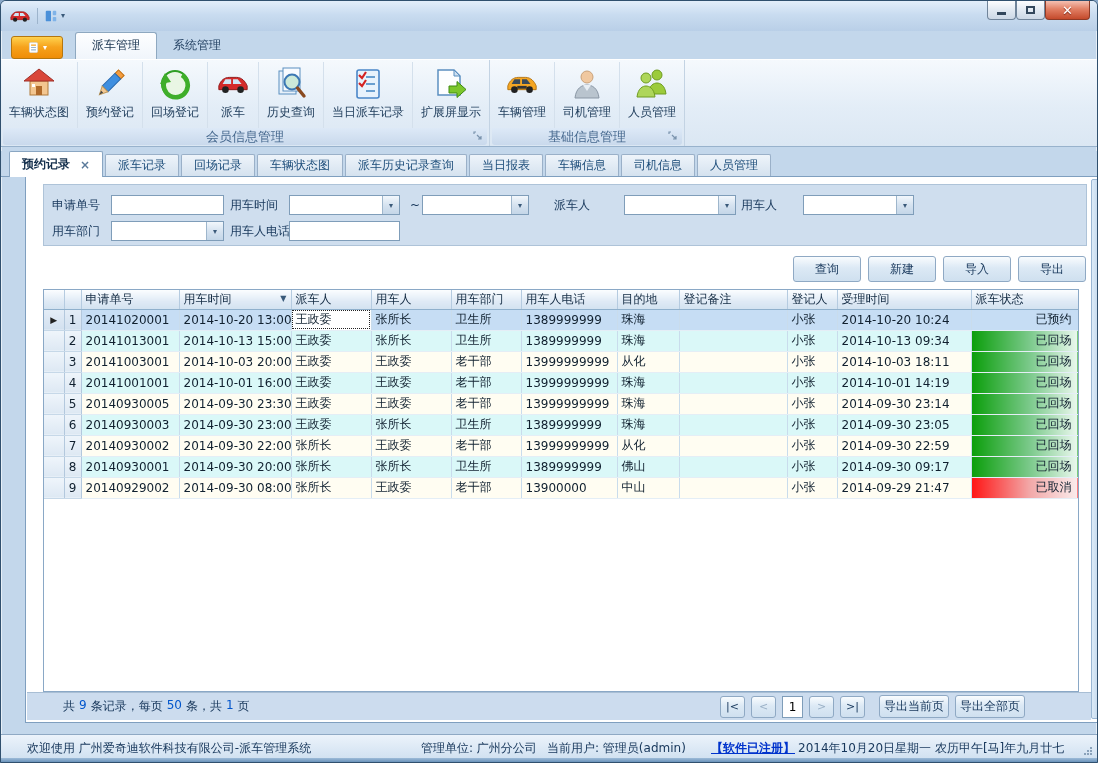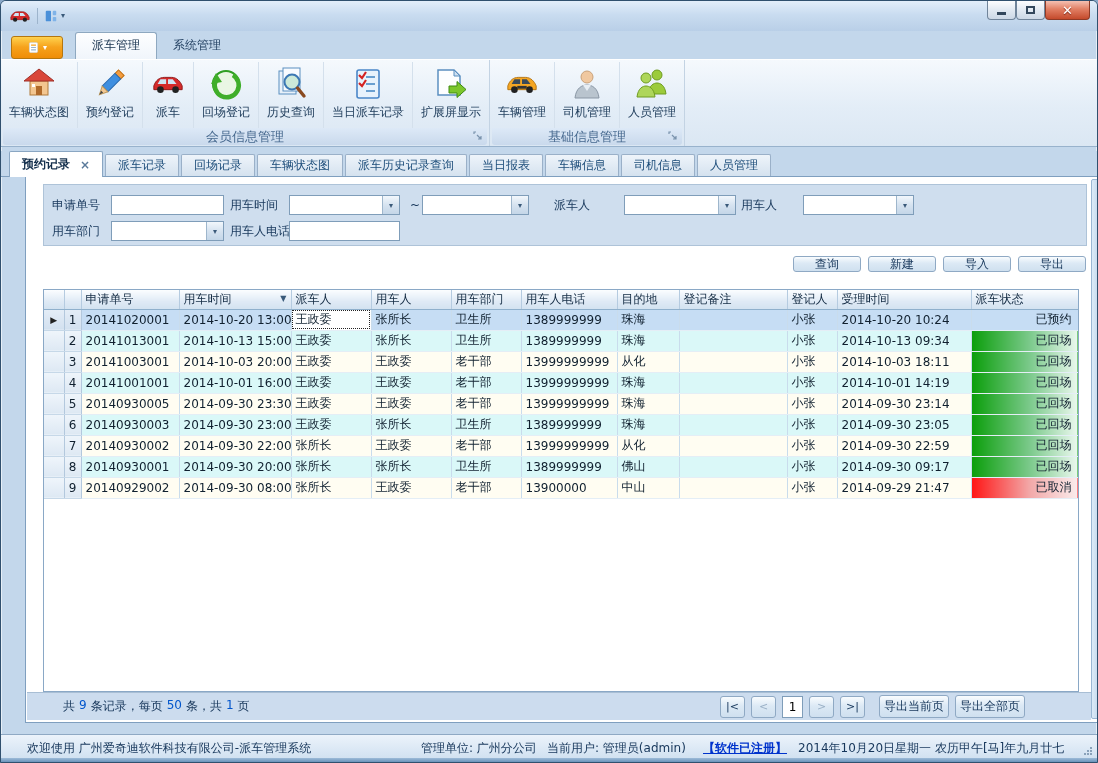--- a/index.html
+++ b/index.html
@@ -66,21 +66,21 @@
   .filter{position:absolute;left:17px;top:7px;width:1044px;height:62px;background:#cfdeee;border:1px solid #aec3d8;}
   .flabel{position:absolute;font-size:12px;color:#16365a;line-height:20px;white-space:nowrap;}
   .tinput{position:absolute;height:20px;border:1px solid #7f9db9;background:#fff;font-size:12px;padding:0 3px;}
   .combo{position:absolute;height:20px;border:1px solid #7f9db9;background:#fff;display:flex;}
   .combo .cval{flex:1;}
   .combo .cbtn{width:17px;border-left:1px solid #9eb6cc;background:linear-gradient(#f2f7fc,#d6e3f0 50%,#c4d6e8);
                display:flex;align-items:center;justify-content:center;font-size:8px;color:#3a5a7a;}
   .tilde{position:absolute;font-size:12px;color:#16365a;line-height:20px;}
   
   .actions{position:absolute;top:79px;right:16px;display:flex;gap:7px;}
-  .btn{min-width:68px;height:16px;border:1px solid #8fa9c4;border-radius:3px;font-size:12px;color:#16365a;
+  .btn{min-width:68px;height:26px;border:1px solid #8fa9c4;border-radius:3px;font-size:12px;color:#16365a;
        background:linear-gradient(#f9fcfe,#dce9f5 45%,#cfe0ef);display:flex;align-items:center;justify-content:center;}
   
   .grid{position:absolute;left:17px;top:112px;width:1036px;height:403px;border:1px solid #8aa8c6;background:#fff;overflow:hidden;}
   table.dg{border-collapse:collapse;table-layout:fixed;width:1034px;font-size:12px;color:#10202f;}
   .dg th{height:19px;font-weight:normal;text-align:left;padding:0 4px;white-space:nowrap;overflow:hidden;
          background:linear-gradient(#fbfdff,#dfeaf5 60%,#d3e2f0);border-right:1px solid #b5cbe0;border-bottom:1px solid #8fb0cc;color:#142c44;}
   .dg td{height:21px;padding:0 4px;white-space:nowrap;overflow:hidden;
          border-right:1px solid #c9dcec;border-bottom:1px solid #e4eef6;}
   .dg td.rowhdr{background:linear-gradient(#eff5fb,#dde8f3);border-right:1px solid #b3c8dd;border-bottom:1px solid #c6d8e8;}
   .dg td.num{text-align:right;padding-right:4px;}
@@ -104,21 +104,21 @@
   .pbtn{width:25px;height:22px;border:1px solid #8fa9c4;border-radius:3px;font-size:11px;color:#16365a;
         background:linear-gradient(#f9fcfe,#dce9f5 45%,#cfe0ef);display:flex;align-items:center;justify-content:center;}
   .pbtn.dis{color:#9ab0c6;}
   .pageno{width:21px;height:22px;border:1px solid #7f9db9;font-size:12px;text-align:center;padding:0;}
   .expbtns{display:flex;gap:6px;margin-left:14px;margin-right:66px;}
   .expbtns .btn{min-width:70px;height:23px;}
   
   .statusbar{position:absolute;left:0;right:0;top:733px;height:26px;
              background:linear-gradient(#ecf3fb,#cfe0f0);border-top:1px solid #8fa9c4;font-size:12px;color:#16365a;}
   .sb{position:absolute;top:5px;white-space:nowrap;}
-  .sb-link{color:#0033cc;font-weight:bold;text-decoration:underline;}
+  .sb-link{color:#0033cc;font-weight:bold;text-decoration:underline;margin-left:8px;}
   .grip{position:absolute;right:4px;bottom:4px;}
   .bottomedge{position:absolute;left:0;right:0;bottom:0;height:4px;background:linear-gradient(#9dbbd8,#6a93ba);}
 </style>
 </head>
 <body>
 
 <div class="window">
 
   <div class="titlebar">
     <svg class="tb-icon" viewBox="0 0 36 24">
@@ -196,36 +196,36 @@
               <g transform="rotate(45 17 17)">
                 <rect x="13" y="1" width="8" height="5" fill="#f39c3f" stroke="#c06f10"></rect>
                 <rect x="13" y="6" width="8" height="18" fill="#3f8fe0" stroke="#2a6ab0"></rect>
                 <polygon points="13,24 21,24 17,32" fill="#f2c894" stroke="#c09a5a"></polygon>
                 <polygon points="15.6,28 18.4,28 17,32" fill="#444"></polygon>
               </g>
             </svg>
           <span class="rbtn-label">预约登记</span>
         </div>
         <div class="rbtn">
+          <svg viewBox="0 0 34 34">
+              <circle cx="17" cy="17" r="13" fill="#e9f6e4" stroke="#2f9e23" stroke-width="2"></circle>
+              <path d="M24 8 A12 12 0 1 1 7 13" fill="none" stroke="#3fae2a" stroke-width="4.5"></path>
+              <polygon points="2,17 13,15 7,6" fill="#3fae2a"></polygon>
+            </svg>
+          <span class="rbtn-label">回场登记</span>
+        </div>
+        <div class="rbtn">
           <svg viewBox="0 0 36 26">
               <path d="M3 15 C5 9 9 6 14 6 L22 6 C27 6 31 10 33 15 L33 19 L3 19 Z" fill="#d42a2a" stroke="#8e1616"></path>
               <path d="M10 8 L16 8 L16 13 L7 13 Z" fill="#cfe6f5"></path>
               <path d="M18 8 L23 8 L27 13 L18 13 Z" fill="#cfe6f5"></path>
               <circle cx="10" cy="19" r="3.5" fill="#222"></circle>
               <circle cx="26" cy="19" r="3.5" fill="#222"></circle>
             </svg>
           <span class="rbtn-label">派车</span>
-        </div>
-        <div class="rbtn">
-          <svg viewBox="0 0 34 34">
-              <circle cx="17" cy="17" r="13" fill="#e9f6e4" stroke="#2f9e23" stroke-width="2"></circle>
-              <path d="M24 8 A12 12 0 1 1 7 13" fill="none" stroke="#3fae2a" stroke-width="4.5"></path>
-              <polygon points="2,17 13,15 7,6" fill="#3fae2a"></polygon>
-            </svg>
-          <span class="rbtn-label">回场登记</span>
         </div>
         <div class="rbtn">
           <svg viewBox="0 0 34 34">
               <rect x="5" y="4" width="17" height="23" fill="#e8f1fa" stroke="#5b8fc0"></rect>
               <rect x="9" y="1" width="17" height="23" fill="#f8fbff" stroke="#5b8fc0"></rect>
               <circle cx="18" cy="15" r="7.5" fill="rgba(150,210,170,.45)" stroke="#3c78b4" stroke-width="2"></circle>
               <line x1="23.5" y1="21" x2="30" y2="29" stroke="#8a4a1f" stroke-width="3.4" stroke-linecap="round"></line>
             </svg>
           <span class="rbtn-label">历史查询</span>
         </div>

